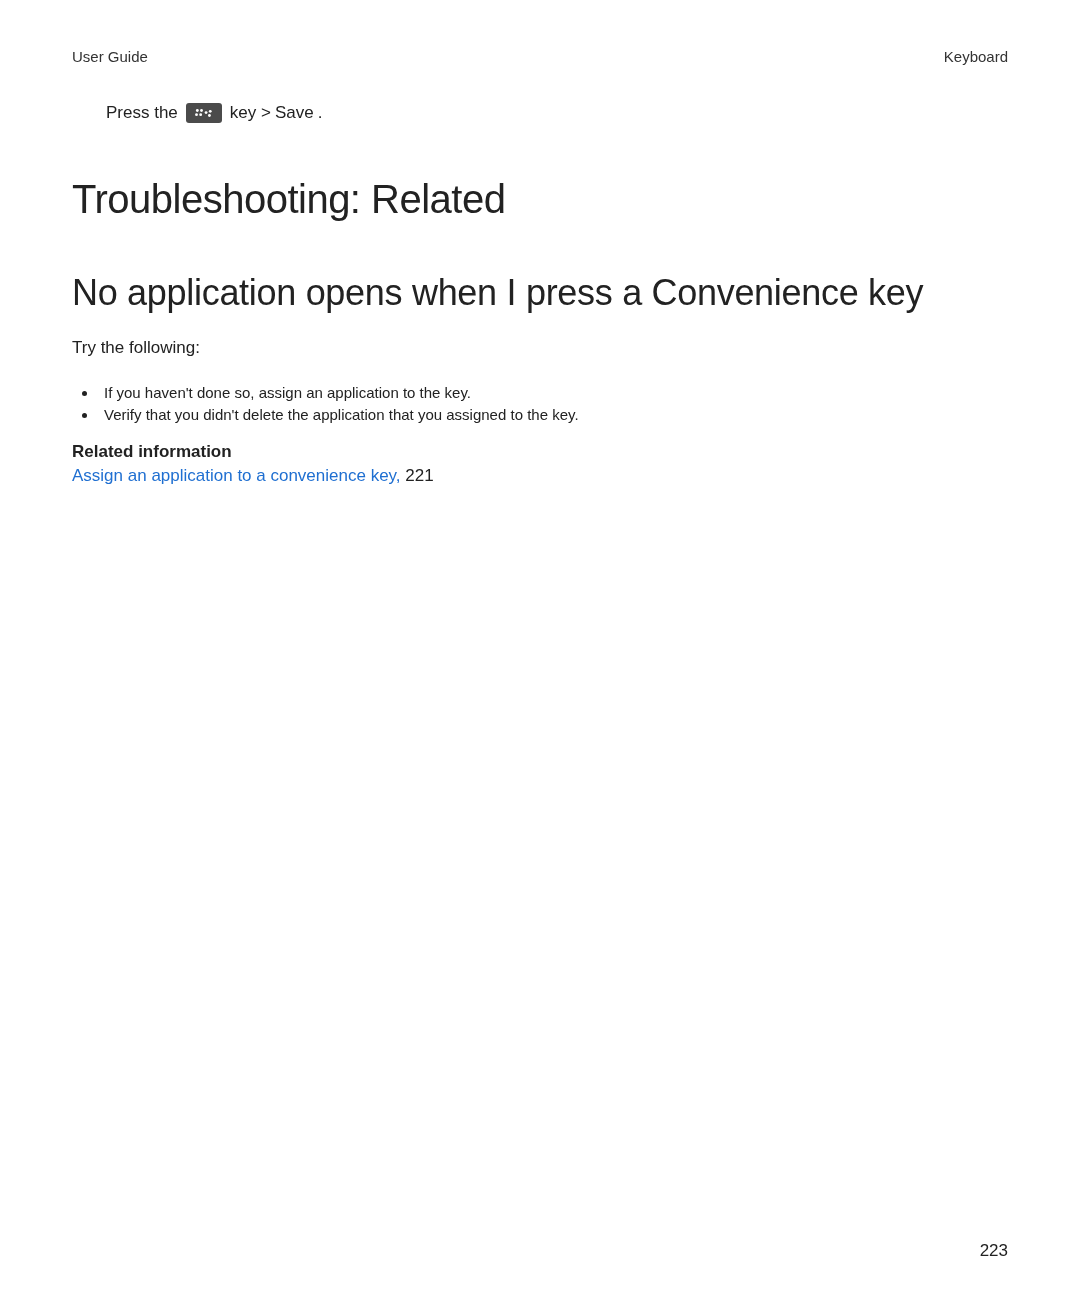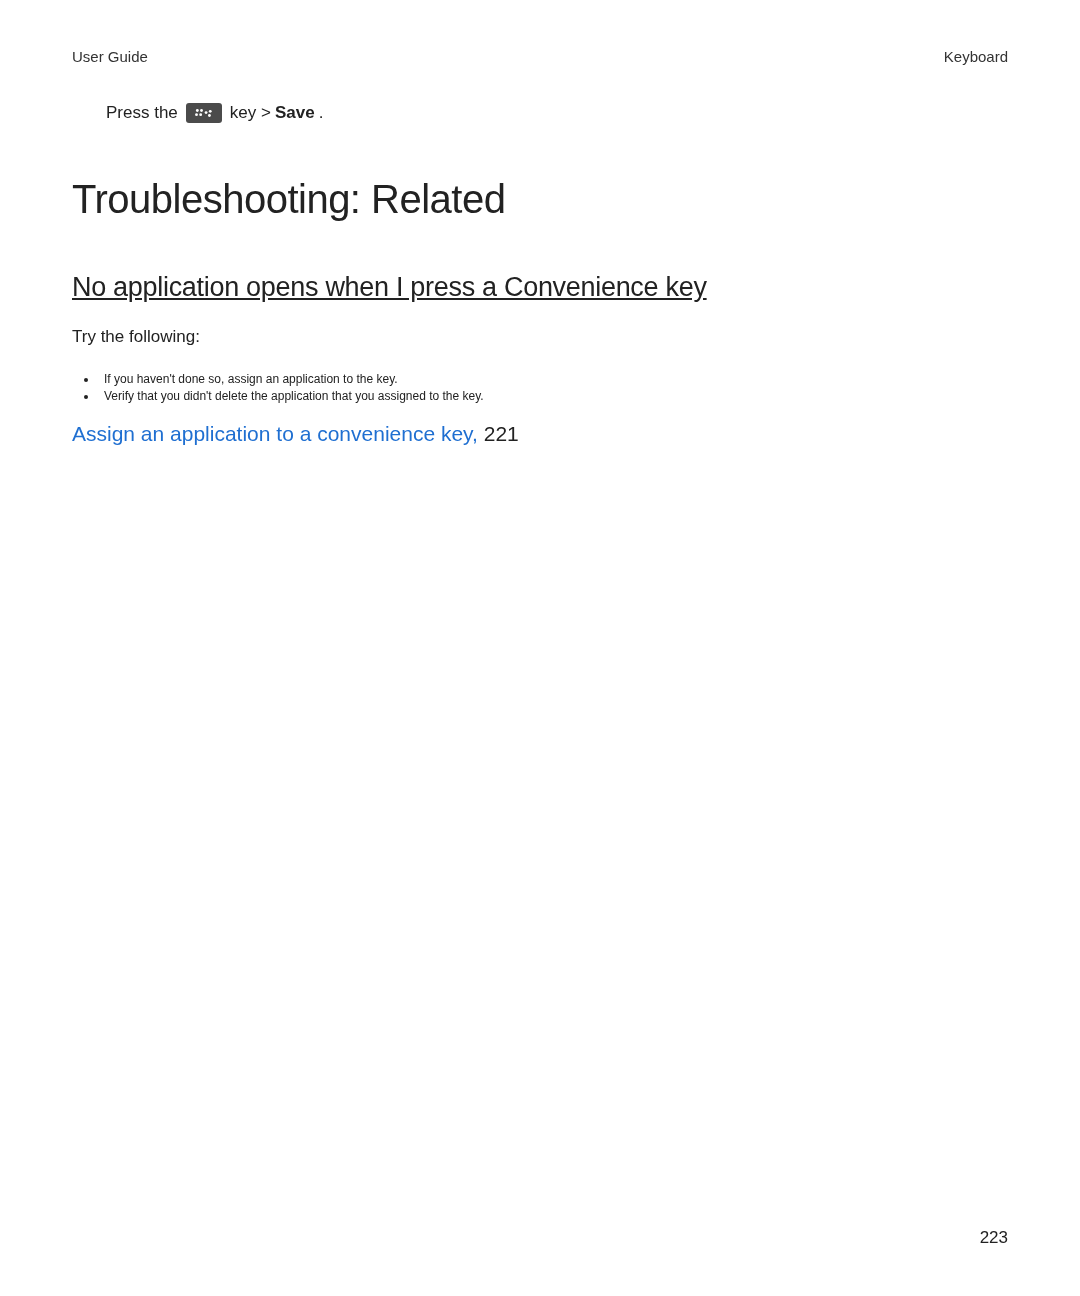--- a/index.html
+++ b/index.html
@@ -42,64 +42,63 @@
     background: #4b4b4b;
     border-radius: 3px;
     margin: 0 4px;
   }
   .bb-key svg {
     width: 20px;
     height: 12px;
     fill: #ffffff;
   }
   .bold {
-    font-weight: 700;
+    font-weight: 400;
   }
   h1.title {
     font-size: 40px;
     font-weight: 400;
     letter-spacing: -0.5px;
     margin: 0 0 50px 0;
   }
   h2.subtitle {
-    font-size: 27px;
+    font-size: 36px;
     font-weight: 400;
     letter-spacing: -0.3px;
     margin: 0 0 24px 0;
-    text-decoration: underline;
   }
   .lead {
     font-size: 17px;
     margin: 0 0 24px 0;
   }
   ul.bullets {
     margin: 0 0 16px 0;
     padding-left: 26px;
   }
   ul.bullets li {
-    font-size: 12px;
+    font-size: 15px;
     line-height: 1.45;
     padding-left: 6px;
   }
   .related-heading {
     font-size: 17px;
     font-weight: 700;
     margin: 14px 0 4px 0;
   }
   .related-line {
-    font-size: 21px;
+    font-size: 17px;
   }
   .link {
     color: #1f6fd1;
     text-decoration: none;
   }
   .page-number {
     position: absolute;
     right: 72px;
-    bottom: 48px;
+    bottom: 35px;
     font-size: 17px;
     color: #222;
   }
 </style>
 </head>
 <body>
 
 <div class="page">
 
   <div class="running-header">
@@ -129,19 +128,20 @@
 
   <h2 class="subtitle">No application opens when I press a Convenience key</h2>
 
   <p class="lead">Try the following:</p>
 
   <ul class="bullets">
     <li>If you haven't done so, assign an application to the key.</li>
     <li>Verify that you didn't delete the application that you assigned to the key.</li>
   </ul>
 
+  <div class="related-heading">Related information</div>
   <div class="related-line">
     <a href="#" class="link">Assign an application to a convenience key,</a><span> 221</span>
   </div>
 
   <div class="page-number">223</div>
 
 </div>
 
 </body></html>

